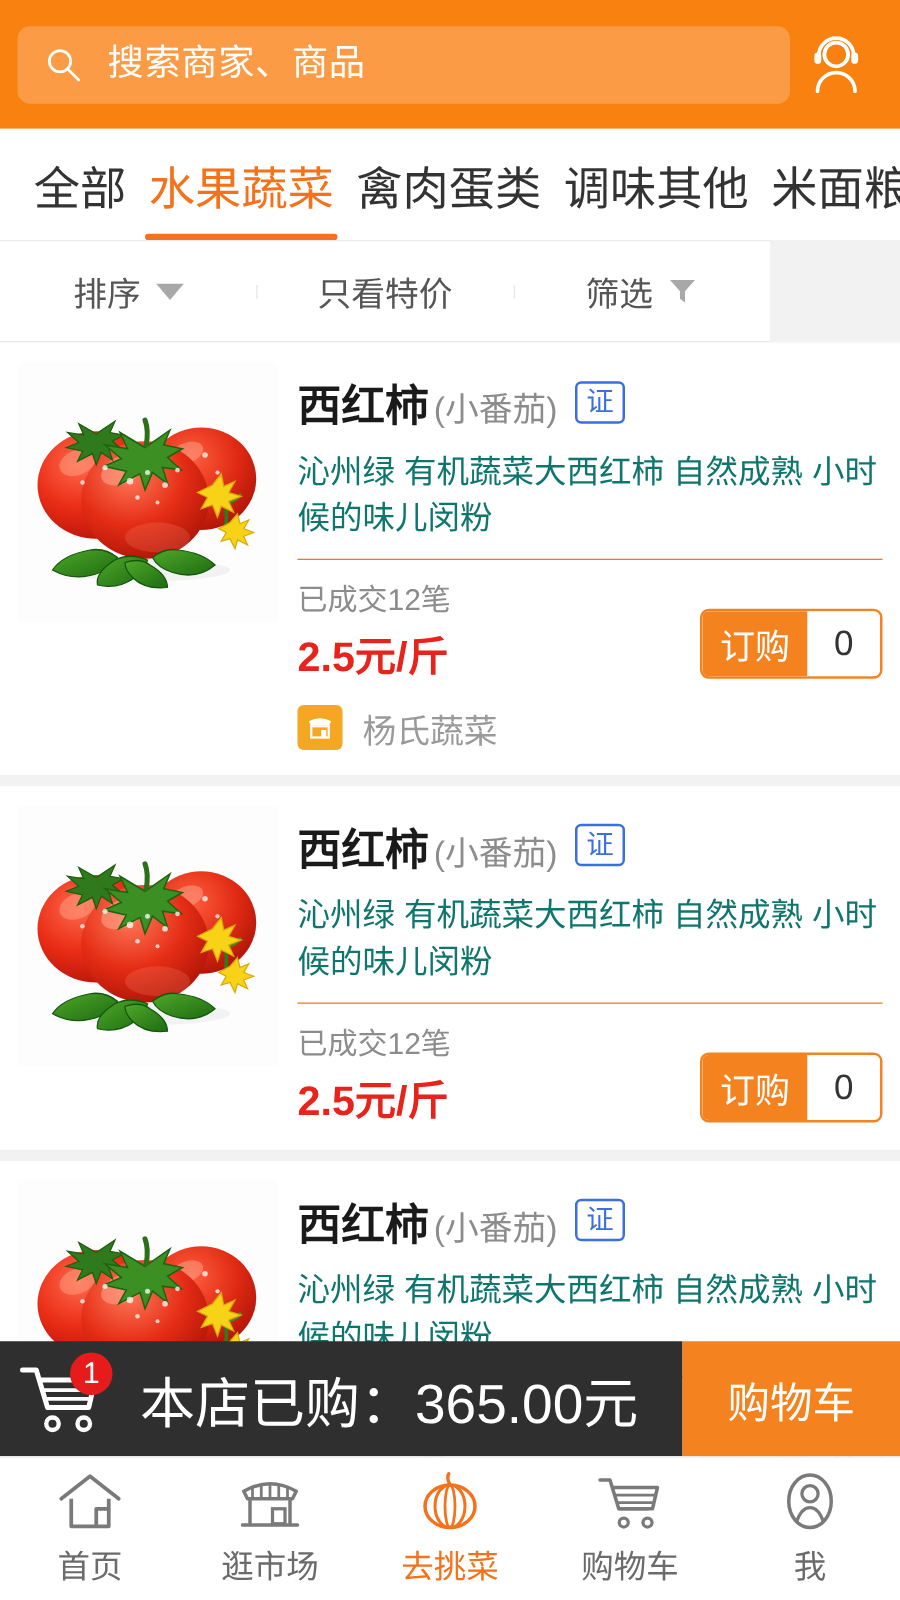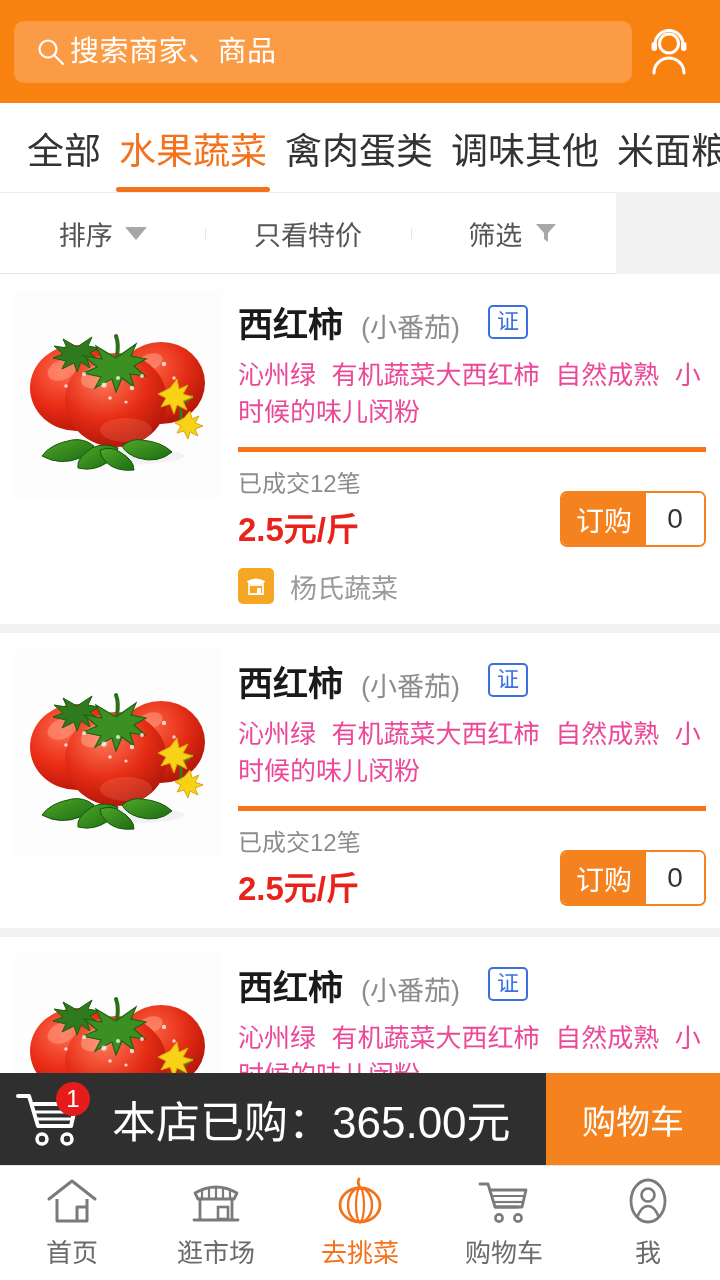--- a/index.html
+++ b/index.html
@@ -13,21 +13,21 @@
   .screen { position:relative; width:720px; height:1280px; background:#f2f2f2; }
 
   
   .header {
     position:absolute; top:0; left:0; width:720px; height:103px;
     background:#f9810f;
     display:flex; align-items:center; padding:0 14px;
   }
   .searchbar {
     flex:1; height:62px; background:#fb9b45; border-radius:10px;
-    display:flex; align-items:center; padding:0 22px; gap:4px;
+    display:flex; align-items:center; padding:0 22px; gap:20px;
   }
   .search-icon { width:30px; height:30px; flex:0 0 auto; }
   .search-placeholder {
     color:#ffffff; font-size:29px; letter-spacing:.5px; line-height:1;
     white-space:nowrap;
   }
   .service-btn {
     width:74px; height:74px; flex:0 0 auto;
     display:flex; align-items:center; justify-content:center;
   }
@@ -77,35 +77,34 @@
   .product {
     position:relative; background:#ffffff; display:flex;
     padding:16px 14px 0 14px; border-bottom:9px solid #f2f2f2;
   }
   .thumb {
     width:208px; height:208px; flex:0 0 auto; background:#fcfcfc;
     border-radius:3px; overflow:hidden; margin-right:16px;
   }
   .thumb svg { display:block; width:100%; height:100%; }
   .pinfo { flex:1; min-width:0; display:flex; flex-direction:column; }
-  .ptitle-row { display:flex; align-items:baseline; gap:18px; padding-top:6px; }
+  .ptitle-row { display:flex; align-items:baseline; gap:4px; padding-top:6px; }
   .ptitle { font-size:35px; font-weight:bold; color:#1a1a1a; white-space:nowrap; }
   .psub { font-size:27px; color:#8c8c8c; white-space:nowrap; }
   .cert-badge {
     display:inline-flex; align-items:center; justify-content:center;
     margin-left:10px; min-width:40px; height:34px; padding:0 6px;
     border:2px solid #3b6fe0; border-radius:5px; color:#3b6fe0;
     font-size:22px; line-height:1; align-self:center;
   }
   .pdesc {
-    margin-top:12px; font-size:26px; color:#ec4899; line-height:1.42;
-    padding-bottom:14px; border-bottom:5px solid #f97316;
+    margin-top:12px; font-size:26px; color:#0f766e; line-height:1.42;
+    padding-bottom:14px; border-bottom:1px solid #f97316;
     display:-webkit-box; -webkit-line-clamp:2; -webkit-box-orient:vertical;
     overflow:hidden;
-    font-family:Liberation Mono, monospace;
   }
   .pmeta {
     display:flex; align-items:flex-end; justify-content:space-between;
     padding-top:12px;
   }
   .pmeta-left { display:flex; flex-direction:column; gap:4px; }
   .psold { font-size:24px; color:#8c8c8c; }
   .pprice { font-size:33px; color:#e8231c; font-weight:bold; }
   .order-widget {
     display:flex; align-items:stretch; height:56px; margin-bottom:4px;

